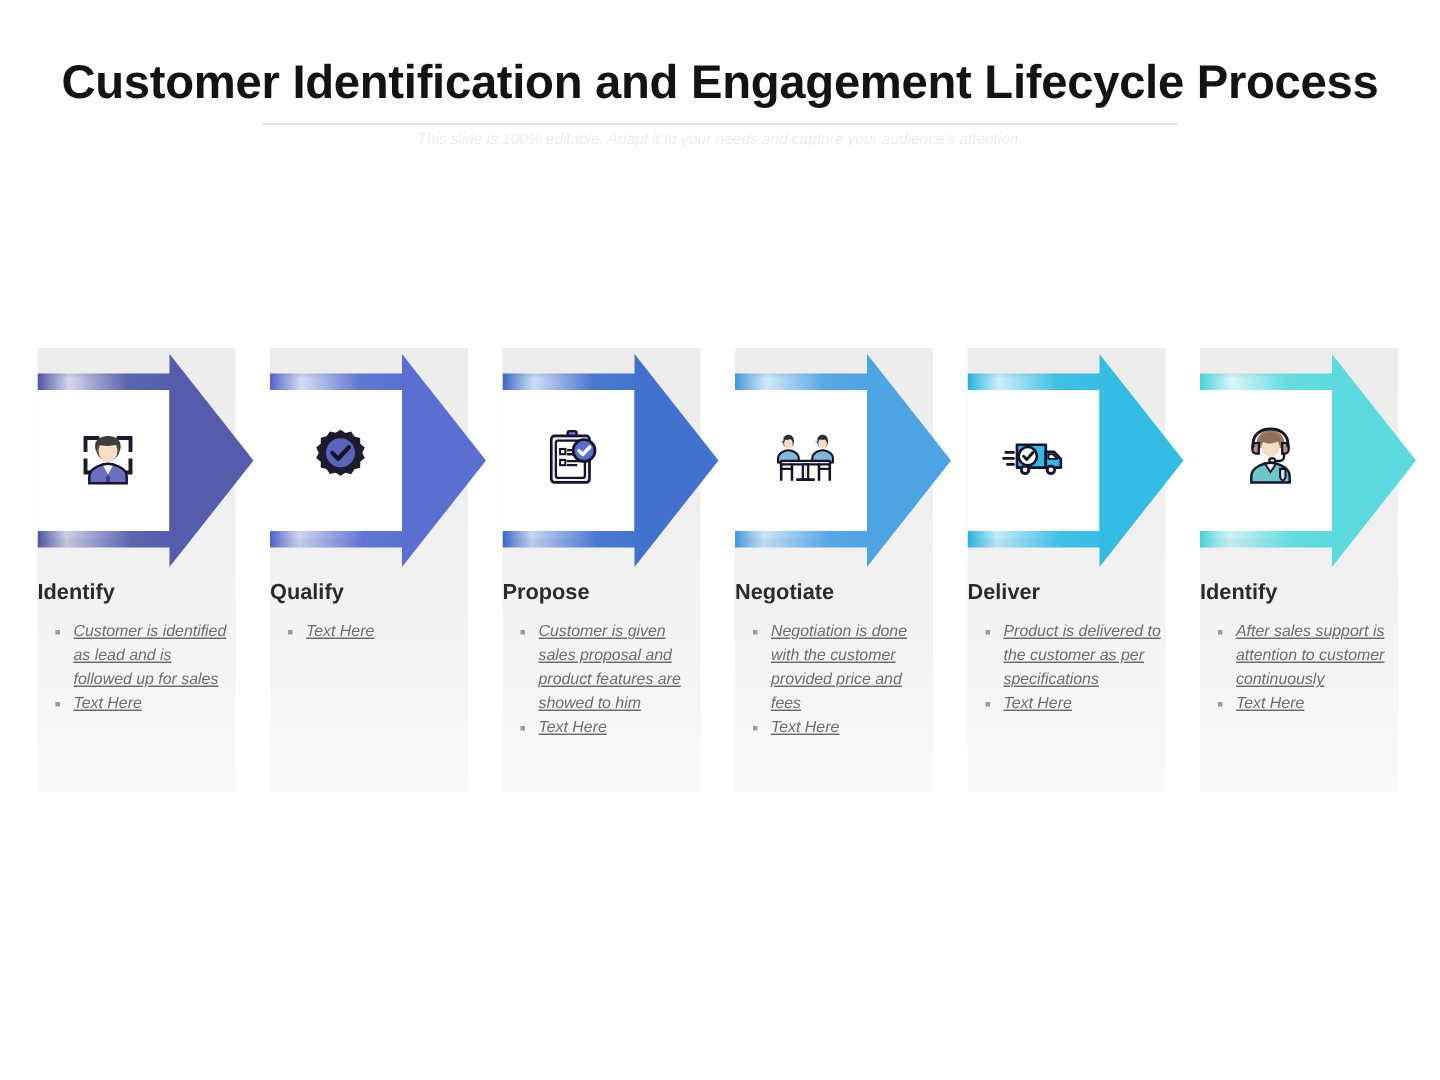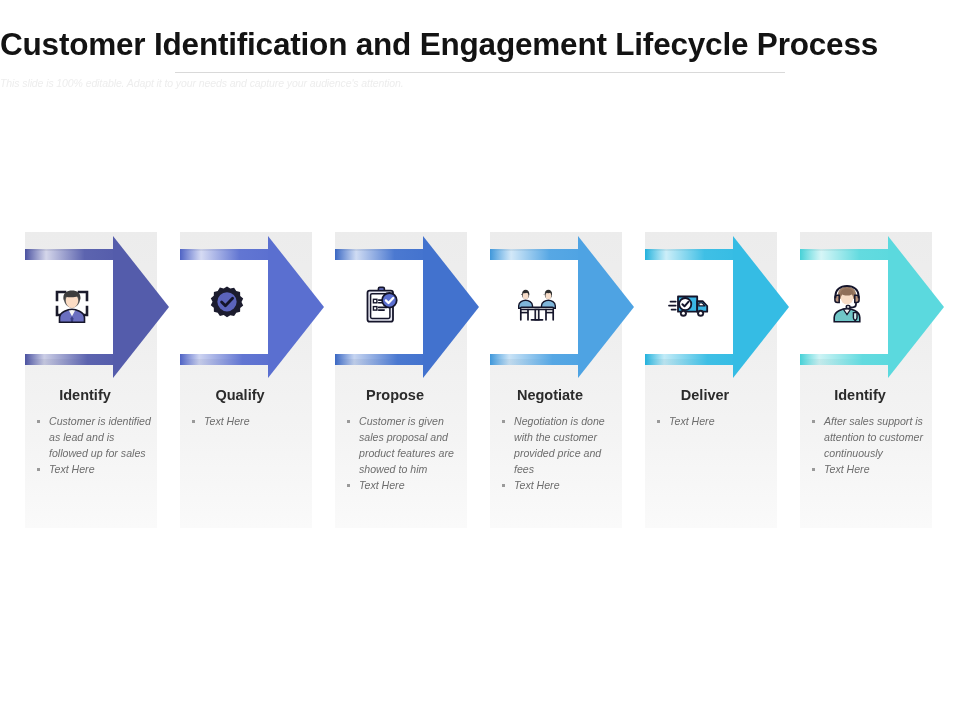--- a/index.html
+++ b/index.html
@@ -17,22 +17,23 @@
     position: relative;
     width: 960px;
     height: 720px;
     background: #ffffff;
   }
 
   
   #header {
     position: absolute;
     left: 0;
-    top: 24px;
+    top: 34px;
     width: 960px;
+    text-align: center;
   }
   #page-title {
     font-size: 31.5px;
     font-weight: bold;
     color: #131313;
     letter-spacing: -0.2px;
     line-height: 40px;
     white-space: nowrap;
   }
   #title-divider {
@@ -102,41 +103,42 @@
     height: 50px;
   }
   .icon svg { display: block; }
 
   
   .step-title {
     position: absolute;
     left: 0;
     top: 155px;
     width: 120px;
-    text-align: center;
+    text-align: left;
     font-size: 14.5px;
     font-weight: bold;
     color: #2b2b2b;
   }
   .bullets {
     position: absolute;
     left: 8px;
     top: 181px;
     width: 122px;
     margin: 0;
     padding: 0;
     list-style: none;
   }
   .bullets li {
     position: relative;
     padding-left: 16px;
     font-size: 10.6px;
     line-height: 16px;
     font-style: italic;
     color: #6d6d6d;
+    text-decoration: underline;
   }
   .bullets li::before {
     content: "";
     position: absolute;
     left: 4px;
     top: 7px;
     width: 2.6px;
     height: 2.6px;
     background: #9a9a9a;
   }
@@ -366,20 +368,21 @@
         <path d="M15.4 25.2l2.1 2.1 4.1-4.6" fill="none" stroke="#14142a" stroke-width="2" stroke-linecap="round" stroke-linejoin="round"></path>
         <circle cx="16.4" cy="34.2" r="3.5" fill="#1b1b2e"></circle>
         <circle cx="16.4" cy="34.2" r="1.5" fill="#ffffff"></circle>
         <circle cx="33.6" cy="34.2" r="3.5" fill="#1b1b2e"></circle>
         <circle cx="33.6" cy="34.2" r="1.5" fill="#ffffff"></circle>
         <path d="M3.5 22.6h5.2M2 26.6h6.7M4.6 30.6h4.1" stroke="#14142a" stroke-width="1.8" stroke-linecap="round"></path>
       </svg>
         </div>
         <div class="step-title">Deliver</div>
         <ul class="bullets">
+          <li>Product is delivered to the customer as per specifications</li>
           <li>Text Here</li>
         </ul>
       </div>
       <div class="step" style="left: 775px;">
         <div class="panel"></div>
         <div class="icon-well"></div>
         <div class="arrow-wrap">
           <svg width="155" height="160" viewBox="0 0 155 160">
     <defs>
       <linearGradient id="g5" x1="0" y1="0" x2="1" y2="0">

